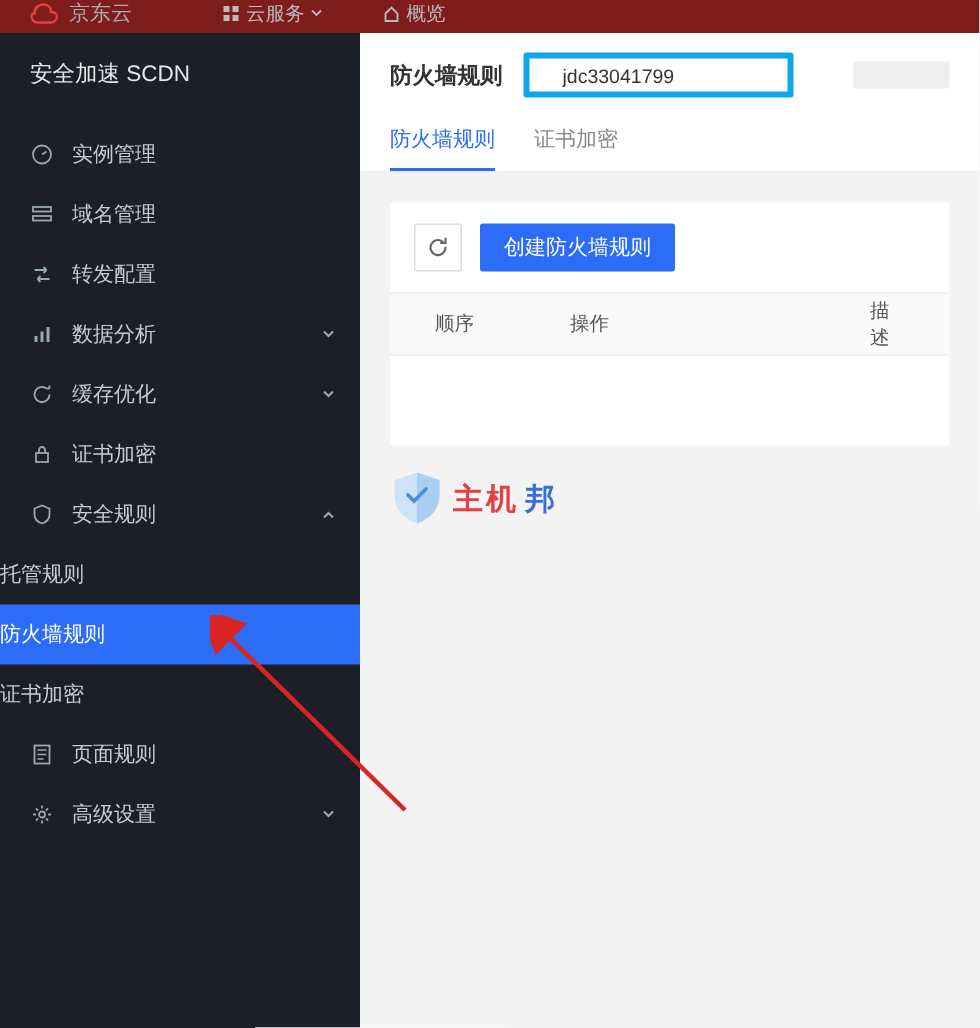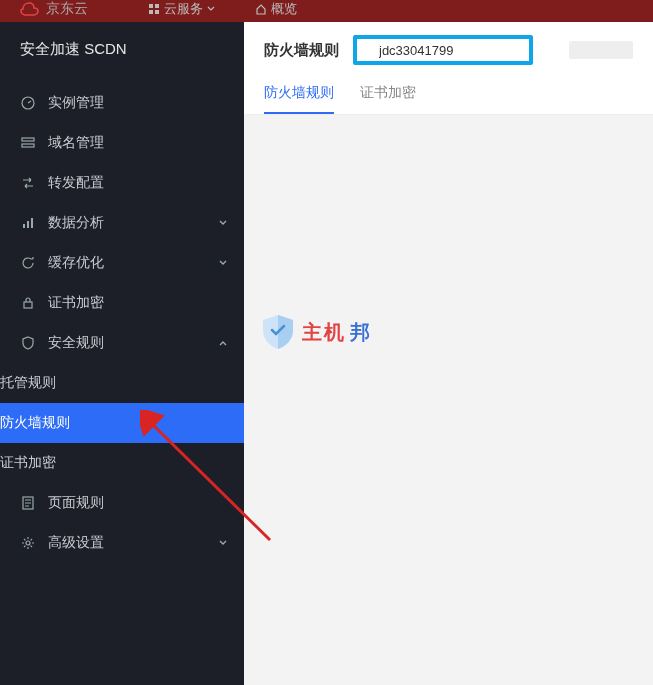--- a/index.html
+++ b/index.html
@@ -200,20 +200,38 @@
         <span class="head-title">防火墙规则</span>
         <input class="head-input" value="jdc33041799" style="">
         <div class="head-mask"></div>
       </div>
       <div class="tabs">
         <div class="tab active"><span>防火墙规则</span></div>
         <div class="tab"><span>证书加密</span></div>
       </div>
     </div>
 
+    <div class="content">
+      <div class="panel">
+        <div class="toolbar">
+          <button class="icon-btn">
+            <svg width="16" height="16" viewBox="0 0 16 16">
+                <path d="M13 8a5 5 0 11-1.8-3.8M13 2v3h-3" fill="none" stroke="#666" stroke-width="1.4" stroke-linecap="round"></path>
+              </svg>
+          </button>
+          <button class="primary-btn">创建防火墙规则</button>
+        </div>
+        <div class="table-head">
+          <div class="th th-order">顺序</div>
+          <div class="th th-action">操作</div>
+          <div class="th th-desc">描述</div>
+        </div>
+        <div class="table-body"></div>
+      </div>
+    </div>
   </div>
 </div>
 
 <div class="watermark">
   <svg width="40" height="40" viewBox="0 0 40 40">
     <path d="M20 3l15 5v10c0 10-7 16-15 19C12 34 5 28 5 18V8z" fill="#cfe3f8"></path>
     <path d="M20 3l15 5v10c0 10-7 16-15 19V3z" fill="#a8cef2"></path>
     <path d="M14 18l4 4 8-8" fill="none" stroke="#4a8fd8" stroke-width="2.5" stroke-linecap="round"></path>
   </svg>
   <span class="watermark-text wm-red">主机</span>

